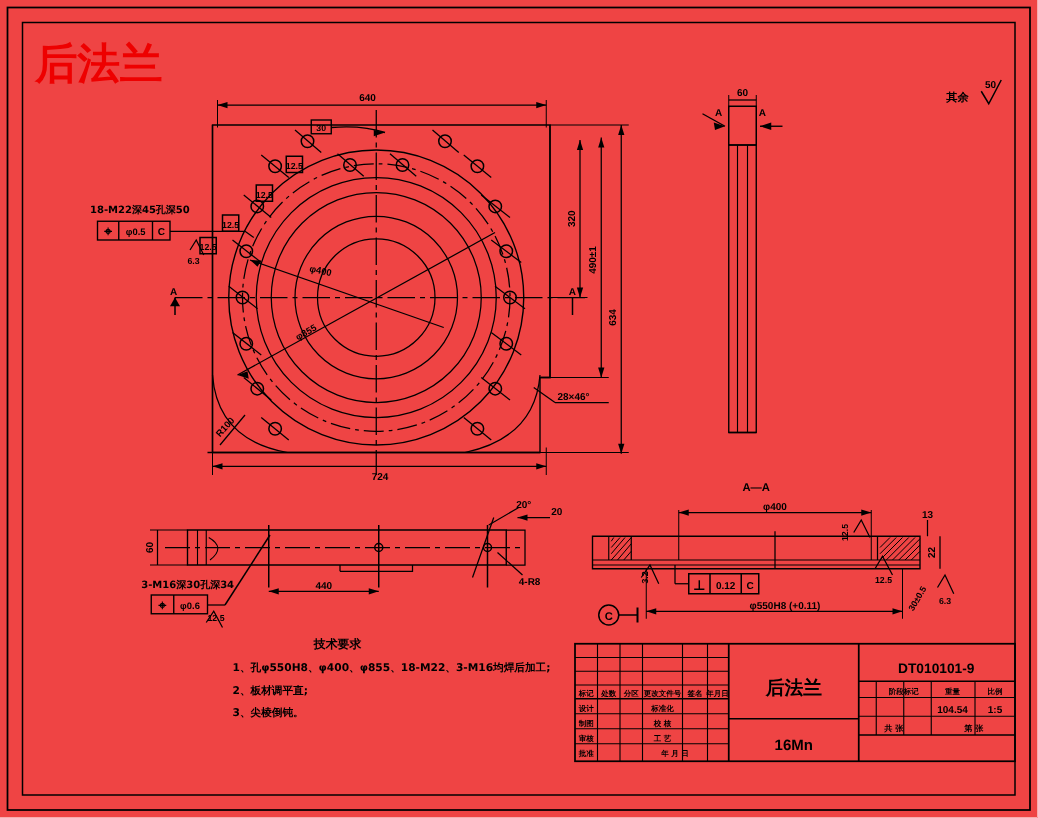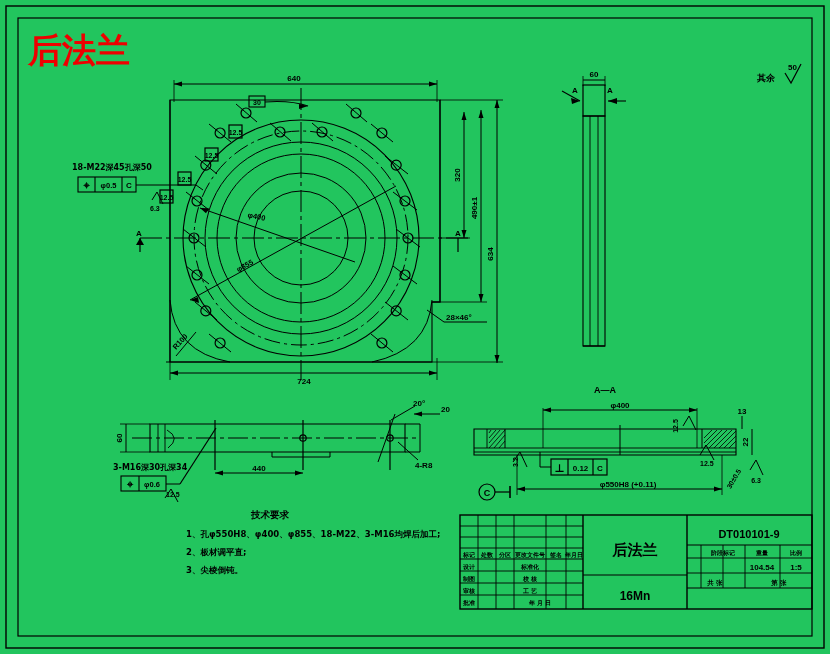--- a/index.html
+++ b/index.html
@@ -1,18 +1,18 @@
 <!DOCTYPE html>
 <html><head>
 <meta charset="utf-8">
 <style>
   html,body{margin:0;padding:0;background:#ffffff;}
   body{width:830px;height:654px;overflow:hidden;
        font-family:"Liberation Sans","DejaVu Sans",sans-serif;color:#000;}
-  #sheet{position:relative;width:830px;height:654px;background:#22c55e;}
+  #sheet{position:relative;width:830px;height:654px;background:#ef4444;}
   svg{position:absolute;left:0;top:0;}
   .tx{font-family:"Liberation Sans","DejaVu Sans",sans-serif;fill:#000;}
   .cn{font-family:"DejaVu Sans","Liberation Sans",sans-serif;fill:#000;}
   .red{fill:#ee0000;}
 </style>
 </head>
 <body>
 
 <div id="sheet">
 <svg width="830" height="654" viewBox="0 0 830 654">

